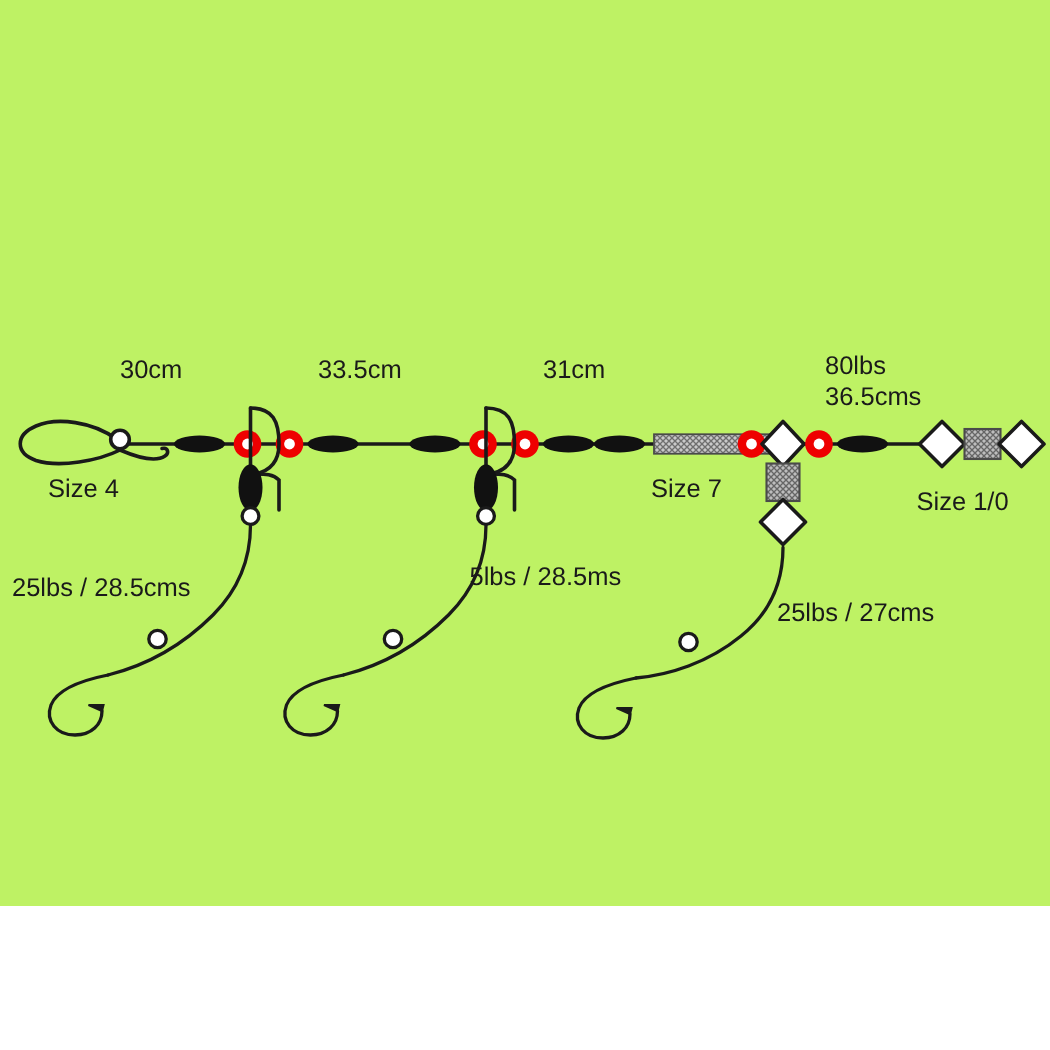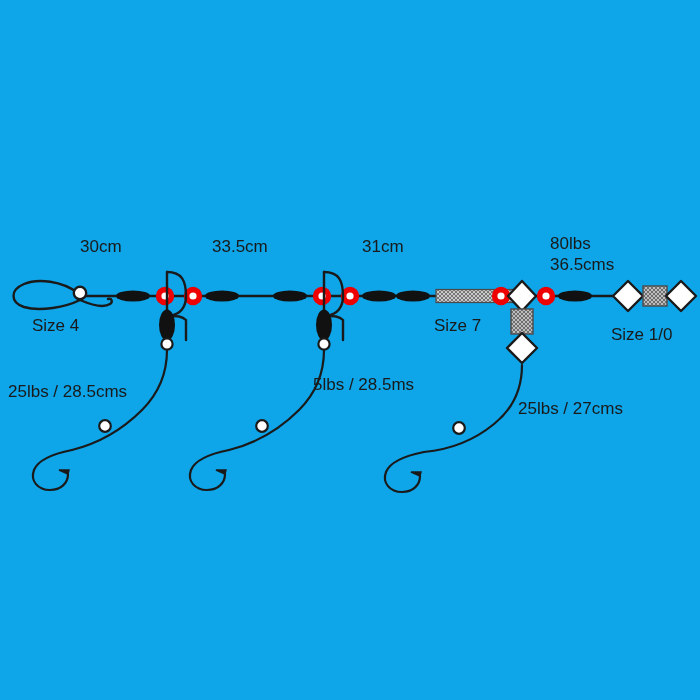--- a/index.html
+++ b/index.html
@@ -7,22 +7,22 @@
     margin: 0;
     padding: 0;
     background: #ffffff;
   }
   body {
     font-family: "Liberation Sans", sans-serif;
   }
   #rig-page {
     position: relative;
     width: 700px;
-    height: 700px;
-    background: #0ea5e9;
+    height: 604px;
+    background: #bef264;
     overflow: hidden;
   }
   #rig-svg {
     position: absolute;
     left: 0;
     top: 0;
     width: 700px;
     height: 700px;
     display: block;
   }

